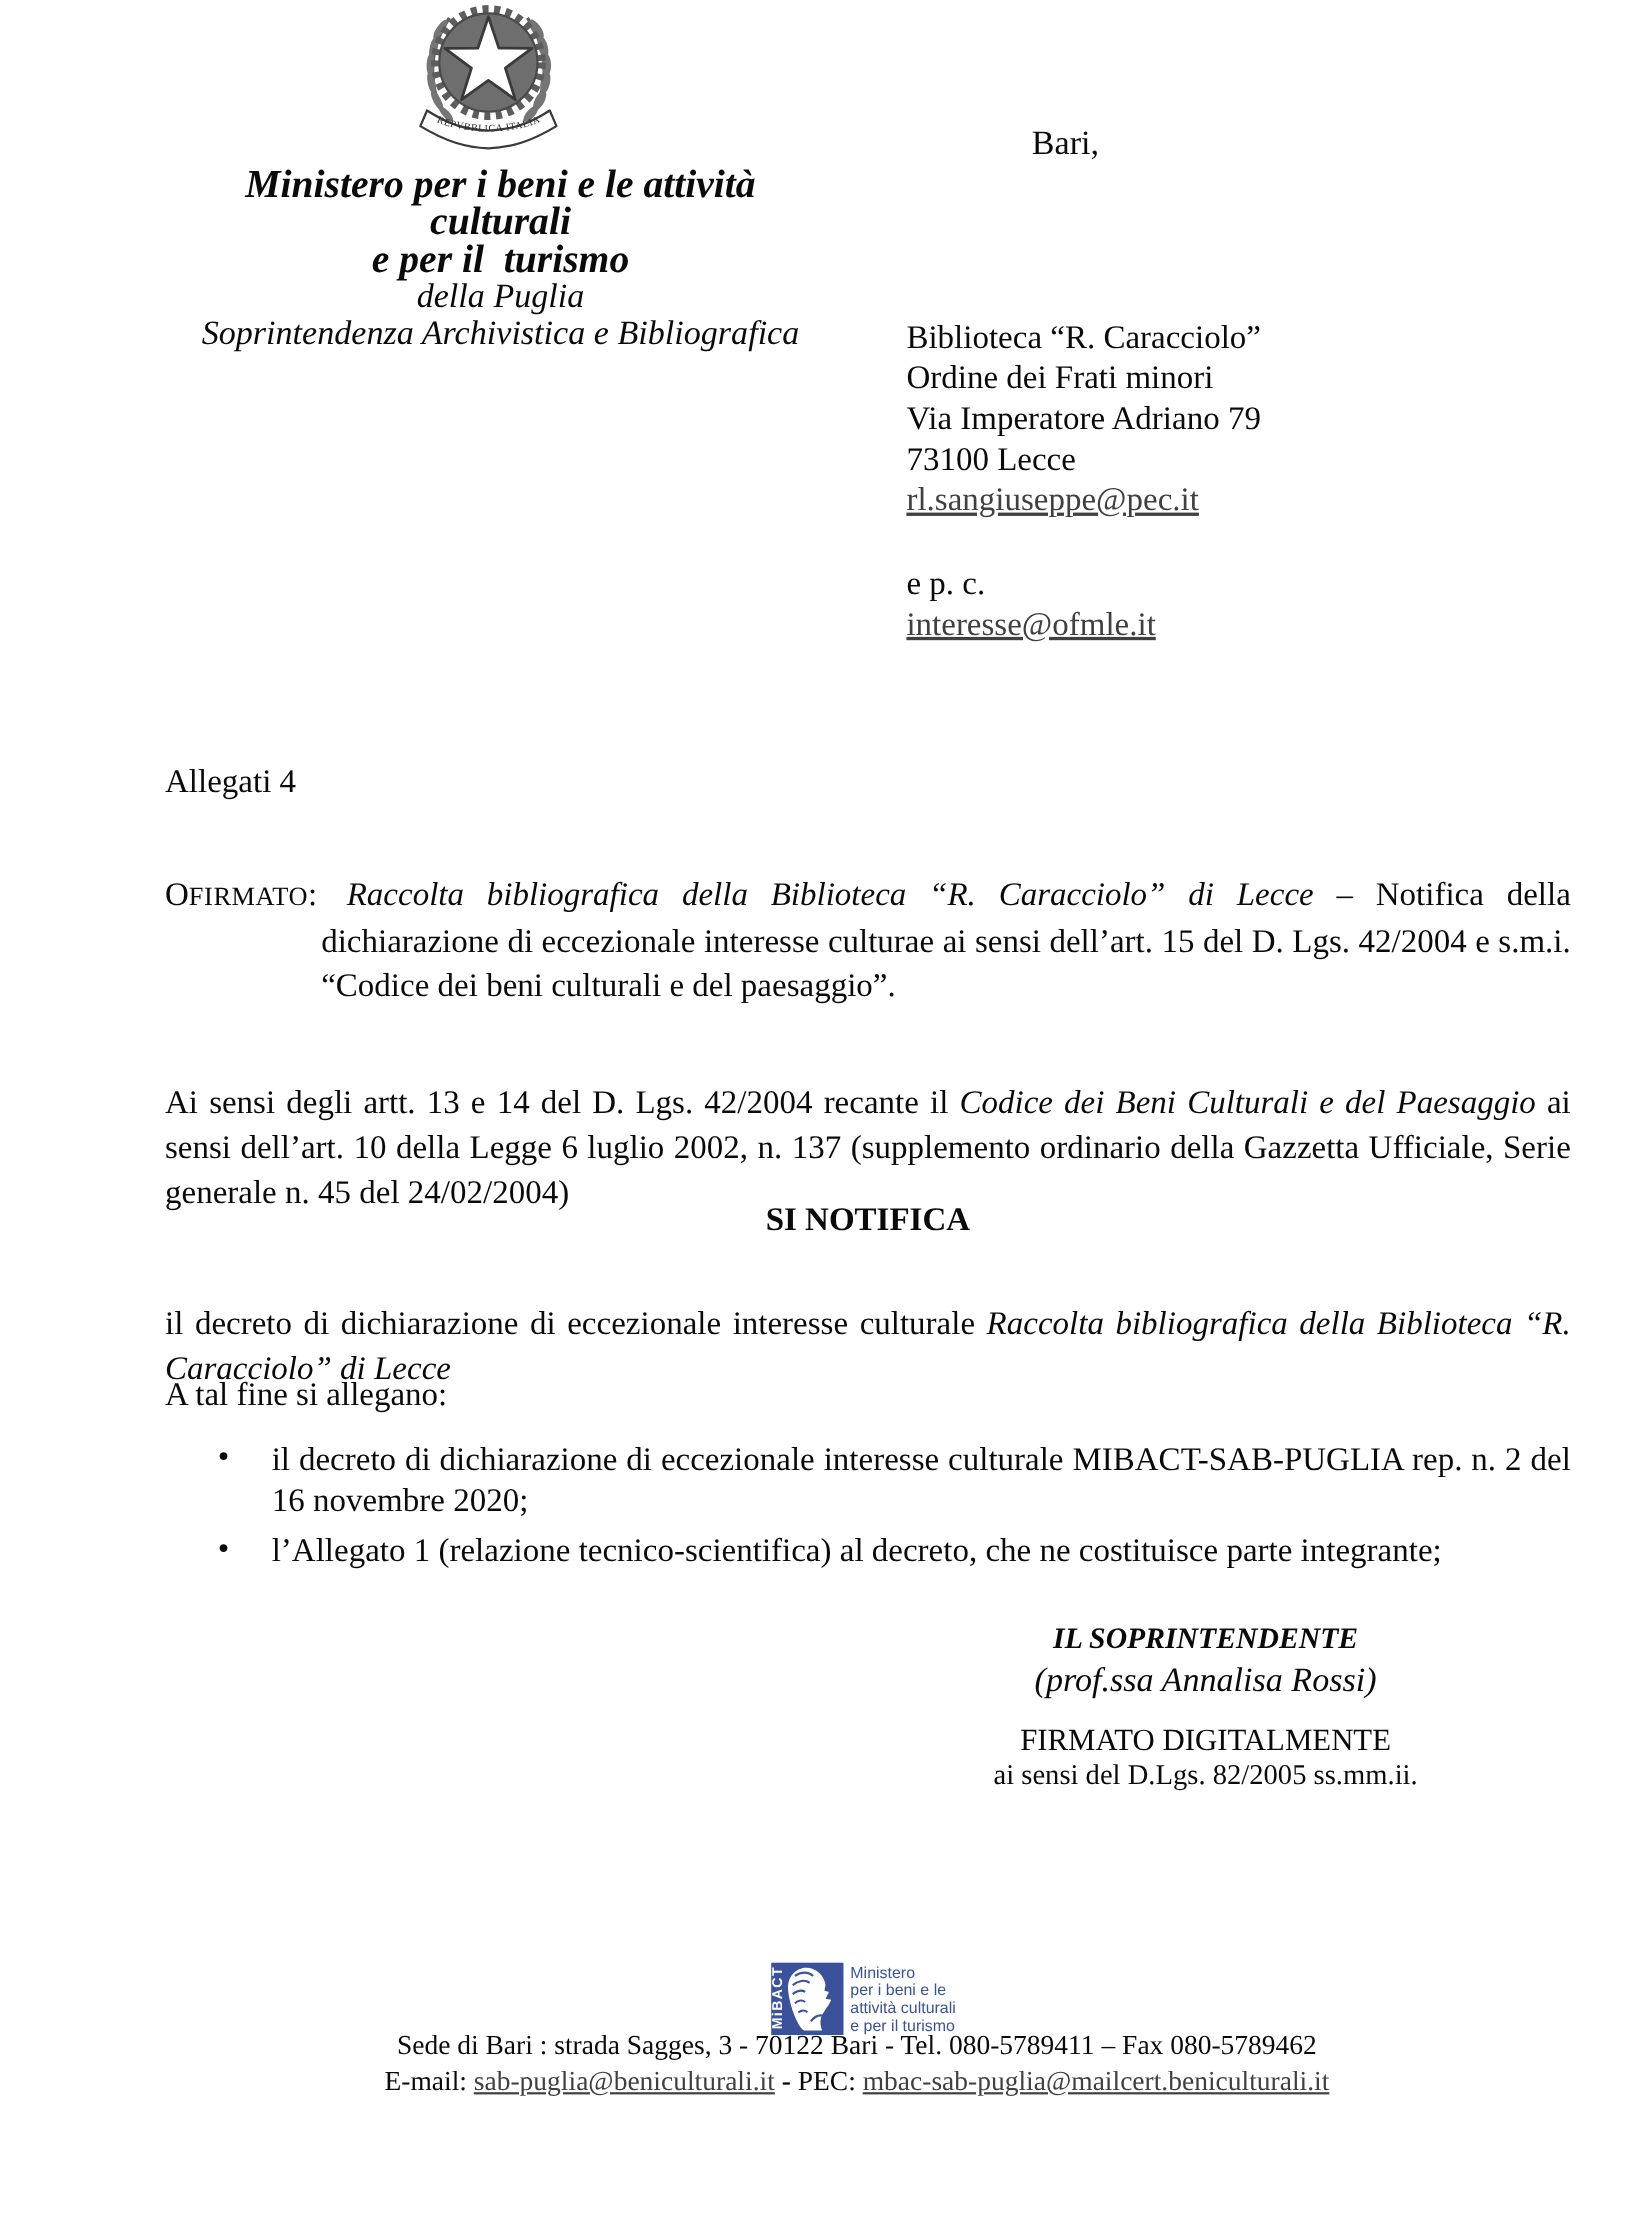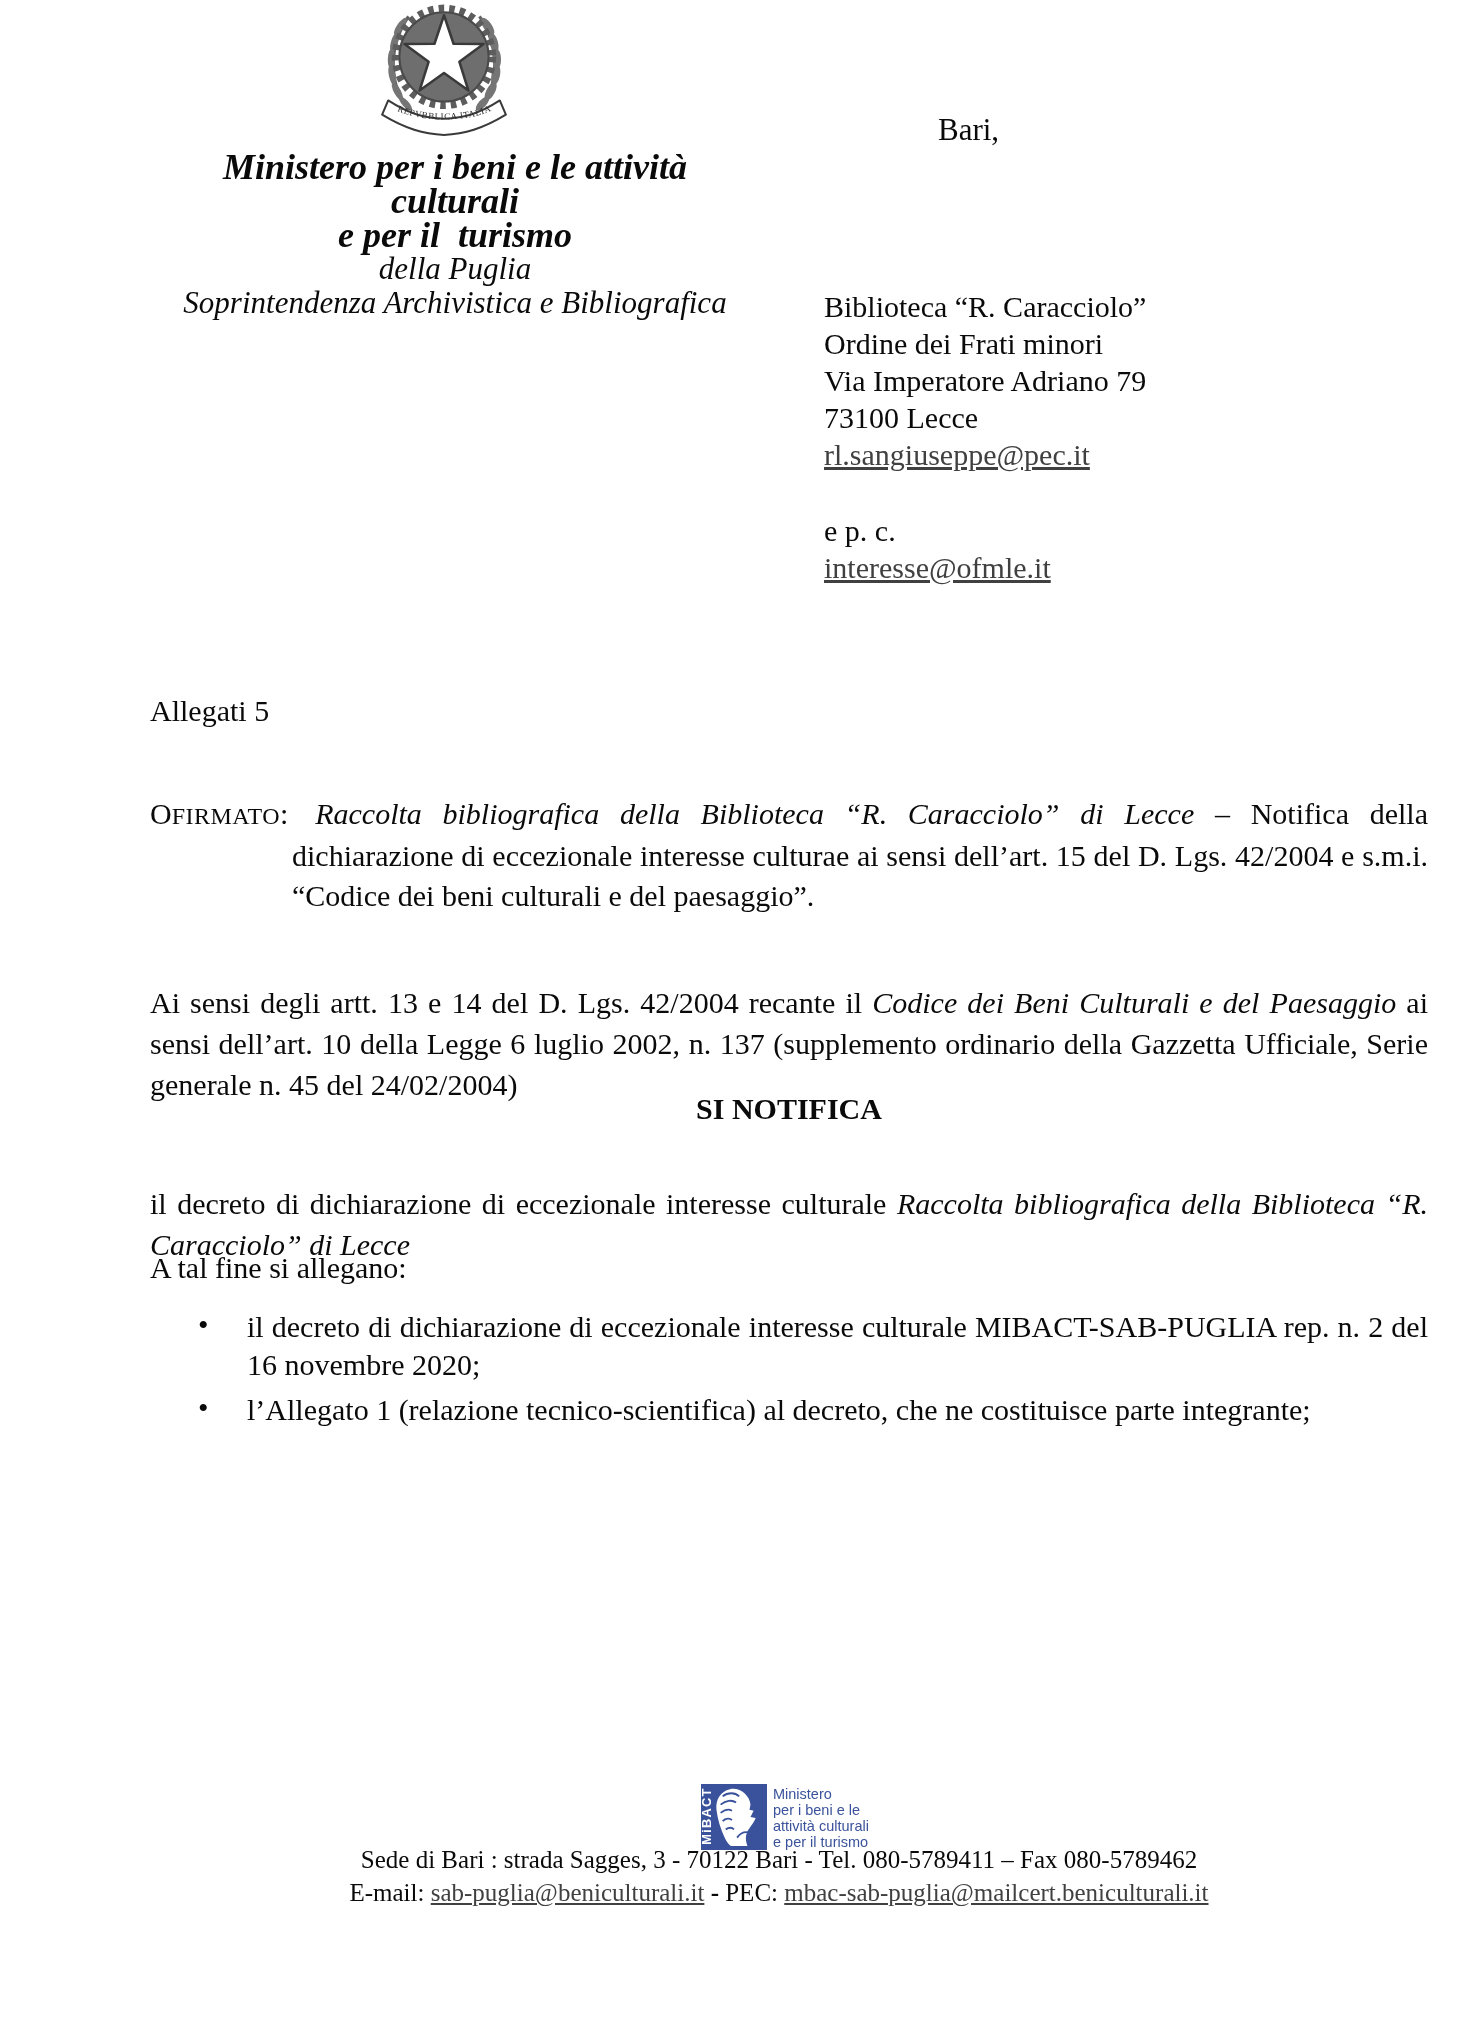--- a/index.html
+++ b/index.html
@@ -124,21 +124,21 @@
     <div>Via Imperatore Adriano 79</div>
     <div>73100 Lecce</div>
     <div><a class="doc-link">rl.sangiuseppe@pec.it</a></div>
   </div>
 
   <div class="cc-block">
     <div>e p. c.</div>
     <div><a class="doc-link">interesse@ofmle.it</a></div>
   </div>
 
-  <div class="attachments">Allegati 5</div>
+  <div class="attachments">Allegati 4</div>
 
   <p class="subject"><span class="cap">O</span><span class="smallcaps">FIRMATO</span><span class="cap after-label">:</span> <span class="em-it">Raccolta bibliografica della Biblioteca “R. Caracciolo” di Lecce </span><span>– Notifica della dichiarazione di eccezionale interesse culturae ai sensi dell’art. 15 del D. Lgs. 42/2004 e s.m.i. “Codice dei beni culturali e del paesaggio”.</span></p>
 
   <p class="para p-aisensi"><span>Ai sensi degli artt. 13 e 14 del D. Lgs. 42/2004 recante il </span><span class="em-it">Codice dei Beni Culturali e del Paesaggio</span><span> ai sensi dell’art. 10 della Legge 6 luglio 2002, n. 137 (supplemento ordinario della Gazzetta Ufficiale, Serie generale n. 45 del 24/02/2004)</span></p>
 
   <div class="si-notifica">SI NOTIFICA</div>
 
   <p class="para p-decreto"><span>il decreto di dichiarazione di eccezionale interesse culturale </span><span class="em-it">Raccolta bibliografica della Biblioteca “R. Caracciolo” di Lecce</span></p>
 
   <div class="p-talfine">A tal fine si allegano:</div>
@@ -147,20 +147,26 @@
     <div class="bullet-item">
       <span class="bullet-dot">•</span>
       <div class="bullet-text">il decreto di dichiarazione di eccezionale interesse culturale  MIBACT-SAB-PUGLIA rep. n. 2 del 16 novembre 2020;</div>
     </div>
     <div class="bullet-item">
       <span class="bullet-dot">•</span>
       <div class="bullet-text">l’Allegato 1 (relazione tecnico-scientifica) al decreto, che ne costituisce parte integrante;</div>
     </div>
   </div>
 
+  <div class="signature">
+    <div class="sig-role">IL SOPRINTENDENTE</div>
+    <div class="sig-name">(prof.ssa Annalisa Rossi)</div>
+    <div class="sig-firmato">FIRMATO DIGITALMENTE</div>
+    <div class="sig-law">ai sensi del D.Lgs. 82/2005 ss.mm.ii.</div>
+  </div>
 
   <div class="footer-logo">
     <svg class="mibact-square" viewBox="0 0 64 64">
       <rect x="0" y="0" width="64" height="64" fill="#3a529b"></rect>
 
       <path d="M28,5 C19,7 14,15 15,25 C16,34 19,44 23,52 C25,56 27,59 29,60 L45,60 C42,52 44,47 47,43 C49,40 52,36 53,33 L48,32 L51,26 L47,25 L48,20 C47,11 38,3 28,5 Z" fill="#ffffff"></path>
       <g stroke="#3a529b" stroke-width="1.8" fill="none">
         <path d="M21,12 C26,8 33,8 37,12"></path>
         <path d="M19,20 C24,16 30,15 34,18"></path>
         <path d="M19,28 C23,25 27,24 30,26"></path>

